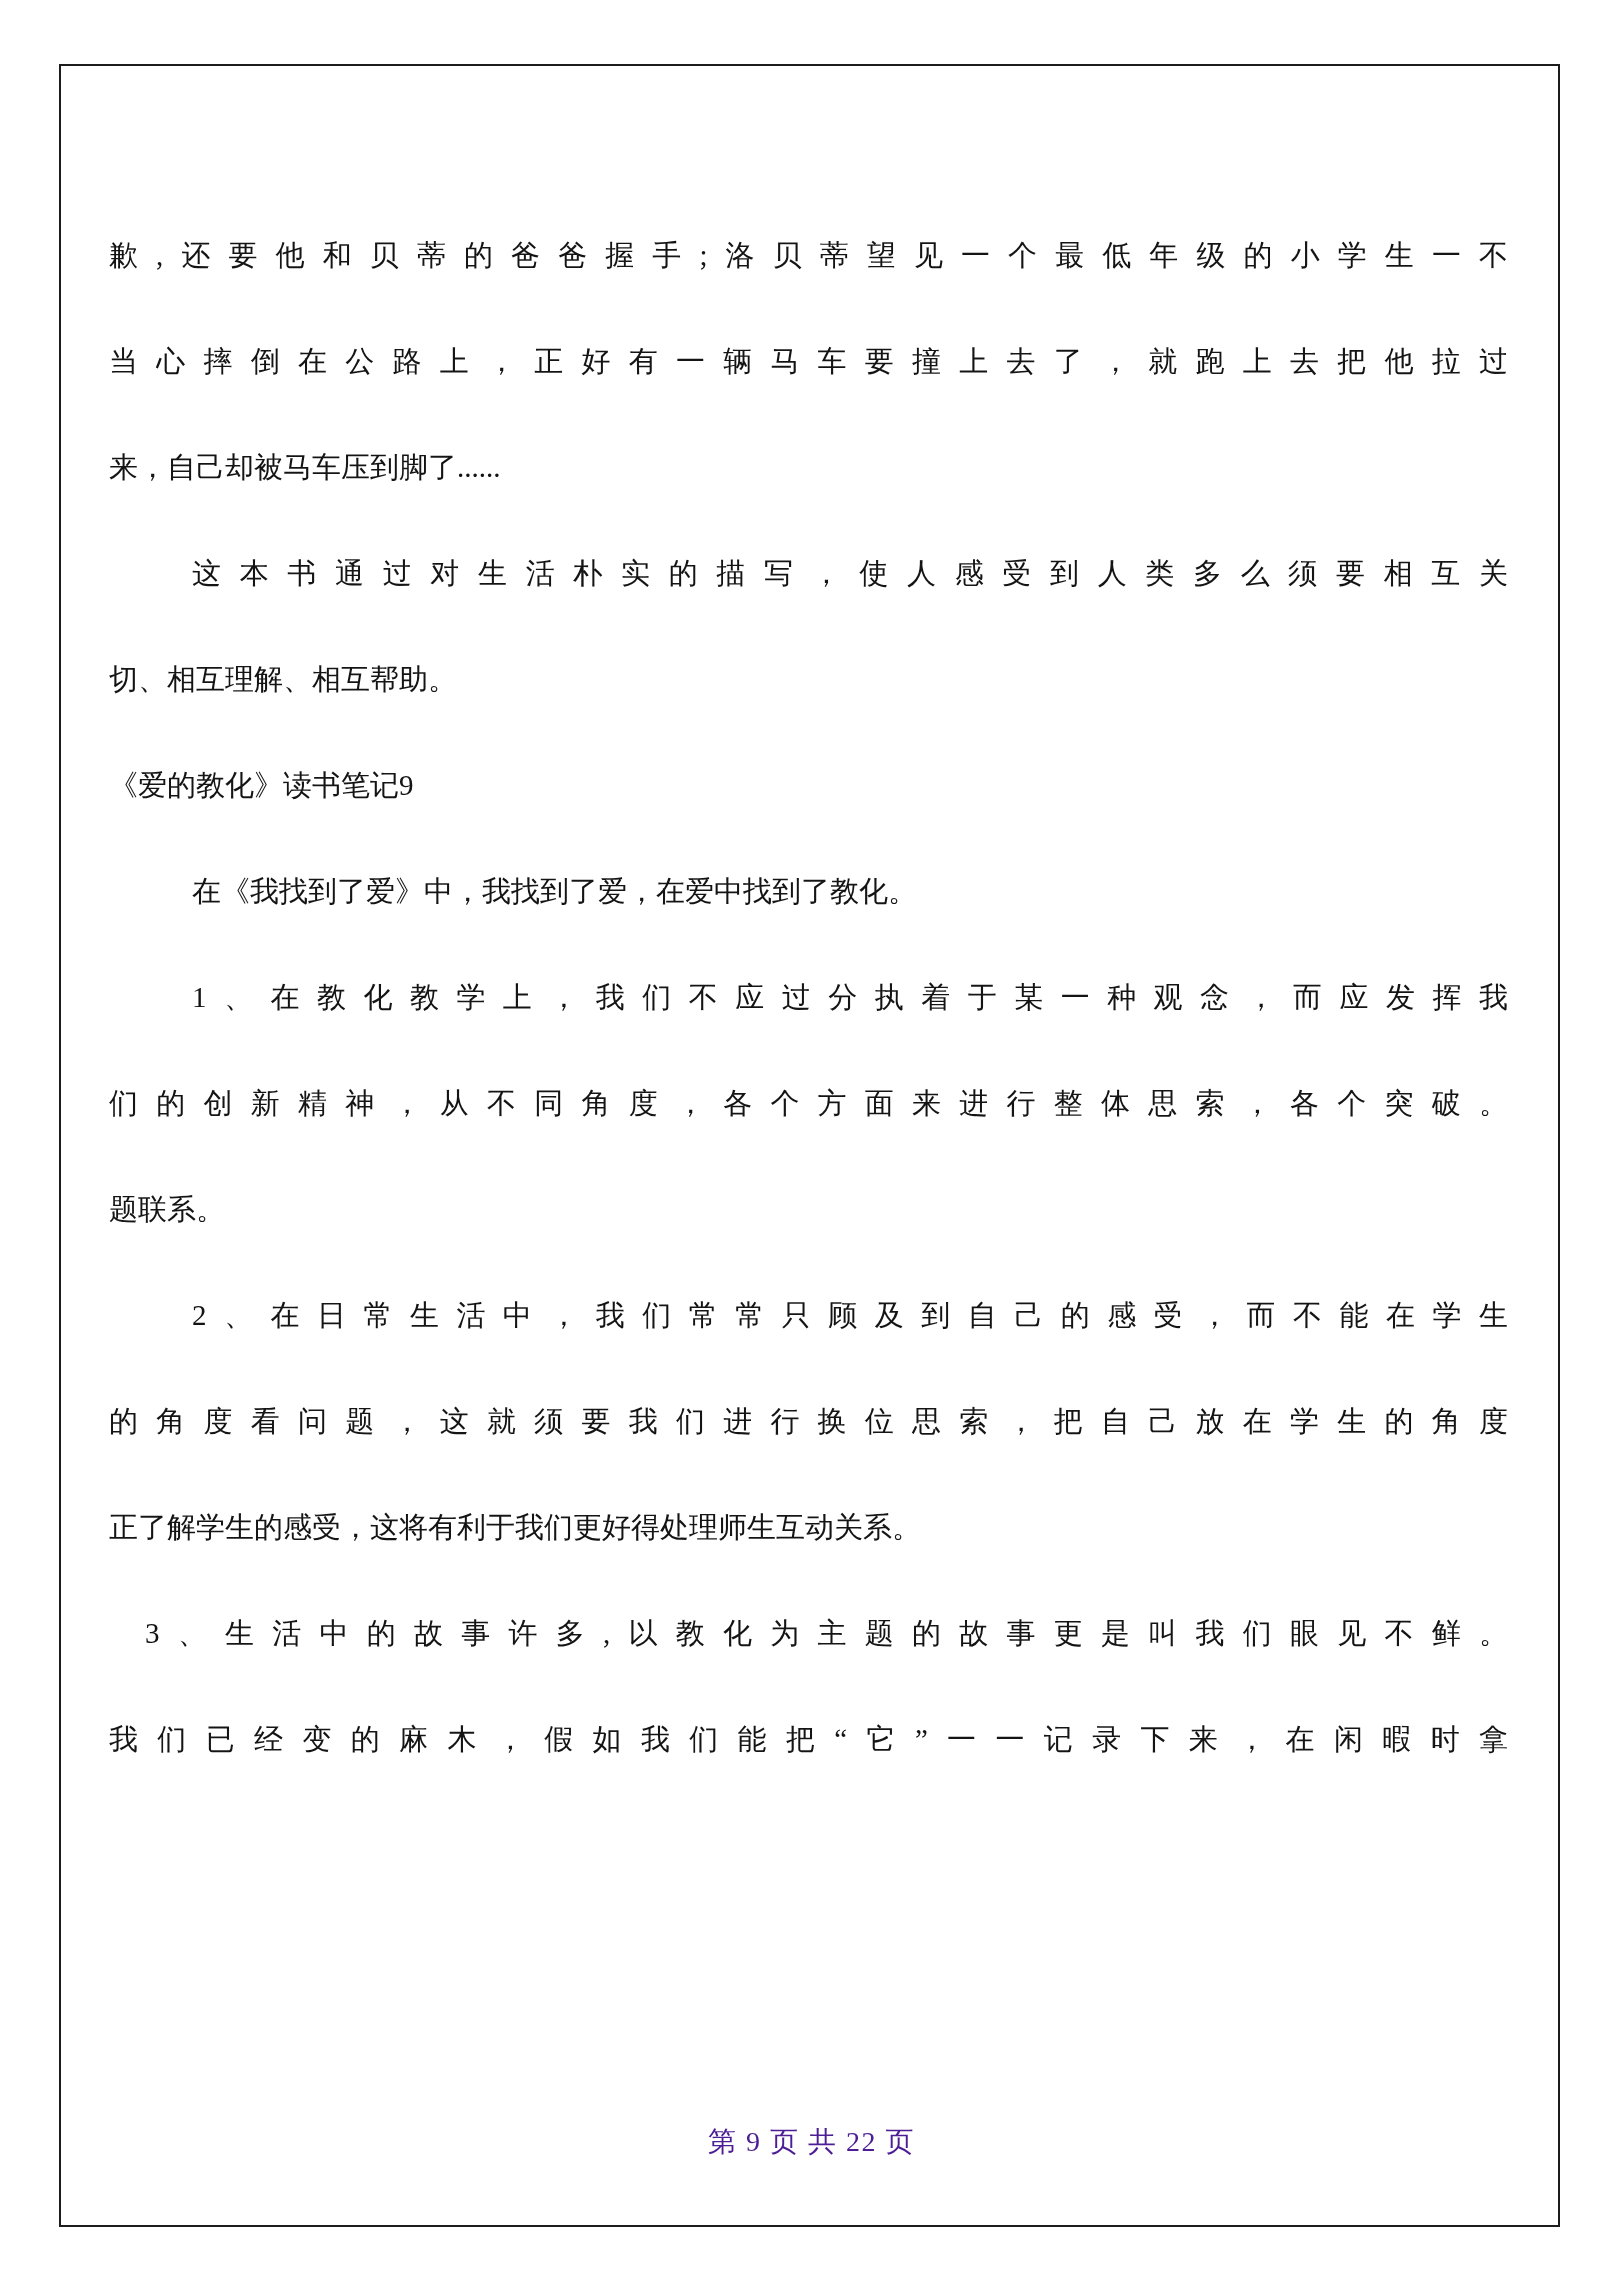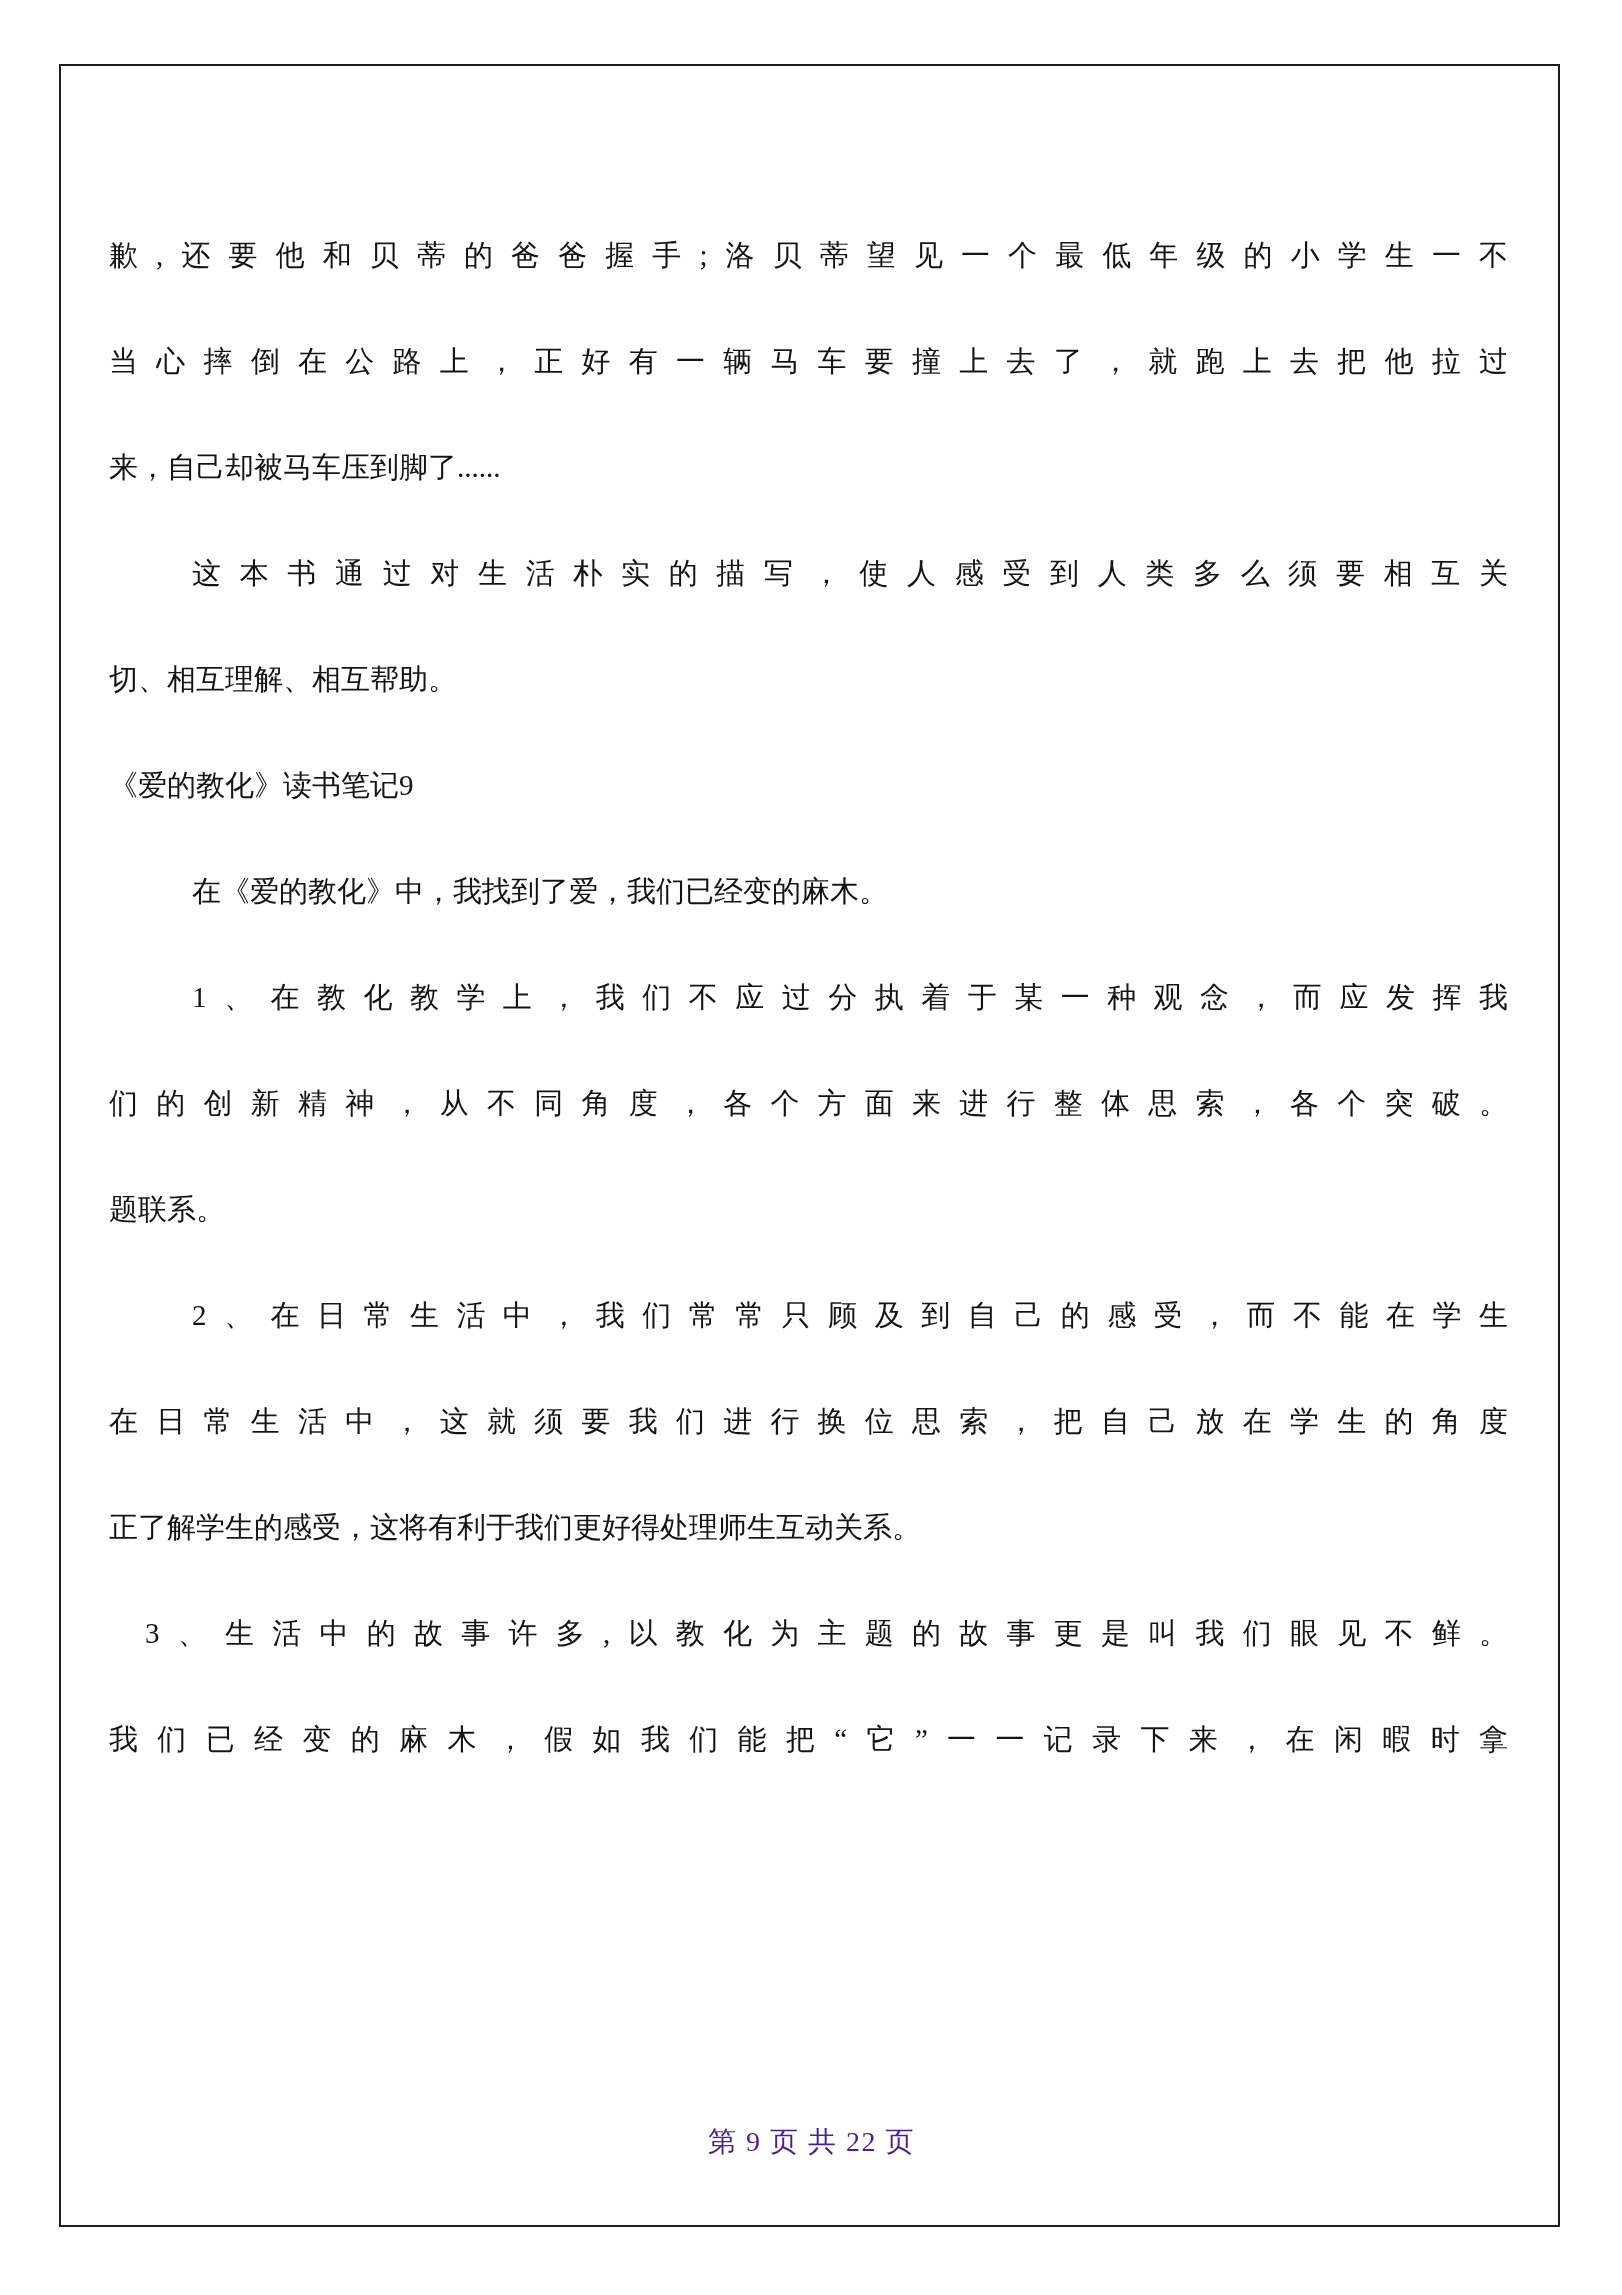--- a/index.html
+++ b/index.html
@@ -61,25 +61,25 @@
 
 <div class="page-border"></div>
 
 <div class="doc-content">
   <div class="line justify">歉,还要他和贝蒂的爸爸握手;洛贝蒂望见一个最低年级的小学生一不</div>
   <div class="line justify">当心摔倒在公路上，正好有一辆马车要撞上去了，就跑上去把他拉过</div>
   <div class="line">来，自己却被马车压到脚了......</div>
   <div class="line justify indent-2">这本书通过对生活朴实的描写，使人感受到人类多么须要相互关</div>
   <div class="line">切、相互理解、相互帮助。</div>
   <div class="line">《爱的教化》读书笔记9</div>
-  <div class="line indent-2">在《爱的教化》中，我找到了爱，我们已经变的麻木。</div>
+  <div class="line indent-2">在《我找到了爱》中，我找到了爱，在爱中找到了教化。</div>
   <div class="line justify indent-2">1、在教化教学上，我们不应过分执着于某一种观念，而应发挥我</div>
   <div class="line justify">们的创新精神，从不同角度，各个方面来进行整体思索，各个突破。</div>
   <div class="line">题联系。</div>
   <div class="line justify indent-2">2、在日常生活中，我们常常只顾及到自己的感受，而不能在学生</div>
-  <div class="line justify">在日常生活中，这就须要我们进行换位思索，把自己放在学生的角度</div>
+  <div class="line justify">的角度看问题，这就须要我们进行换位思索，把自己放在学生的角度</div>
   <div class="line">正了解学生的感受，这将有利于我们更好得处理师生互动关系。</div>
   <div class="line justify indent-1">3、生活中的故事许多,以教化为主题的故事更是叫我们眼见不鲜。</div>
   <div class="line justify">我们已经变的麻木，假如我们能把“它”一一记录下来，在闲暇时拿</div>
 </div>
 
 <div class="page-footer">第 9 页  共 22 页</div>
 
 
 </body></html>

